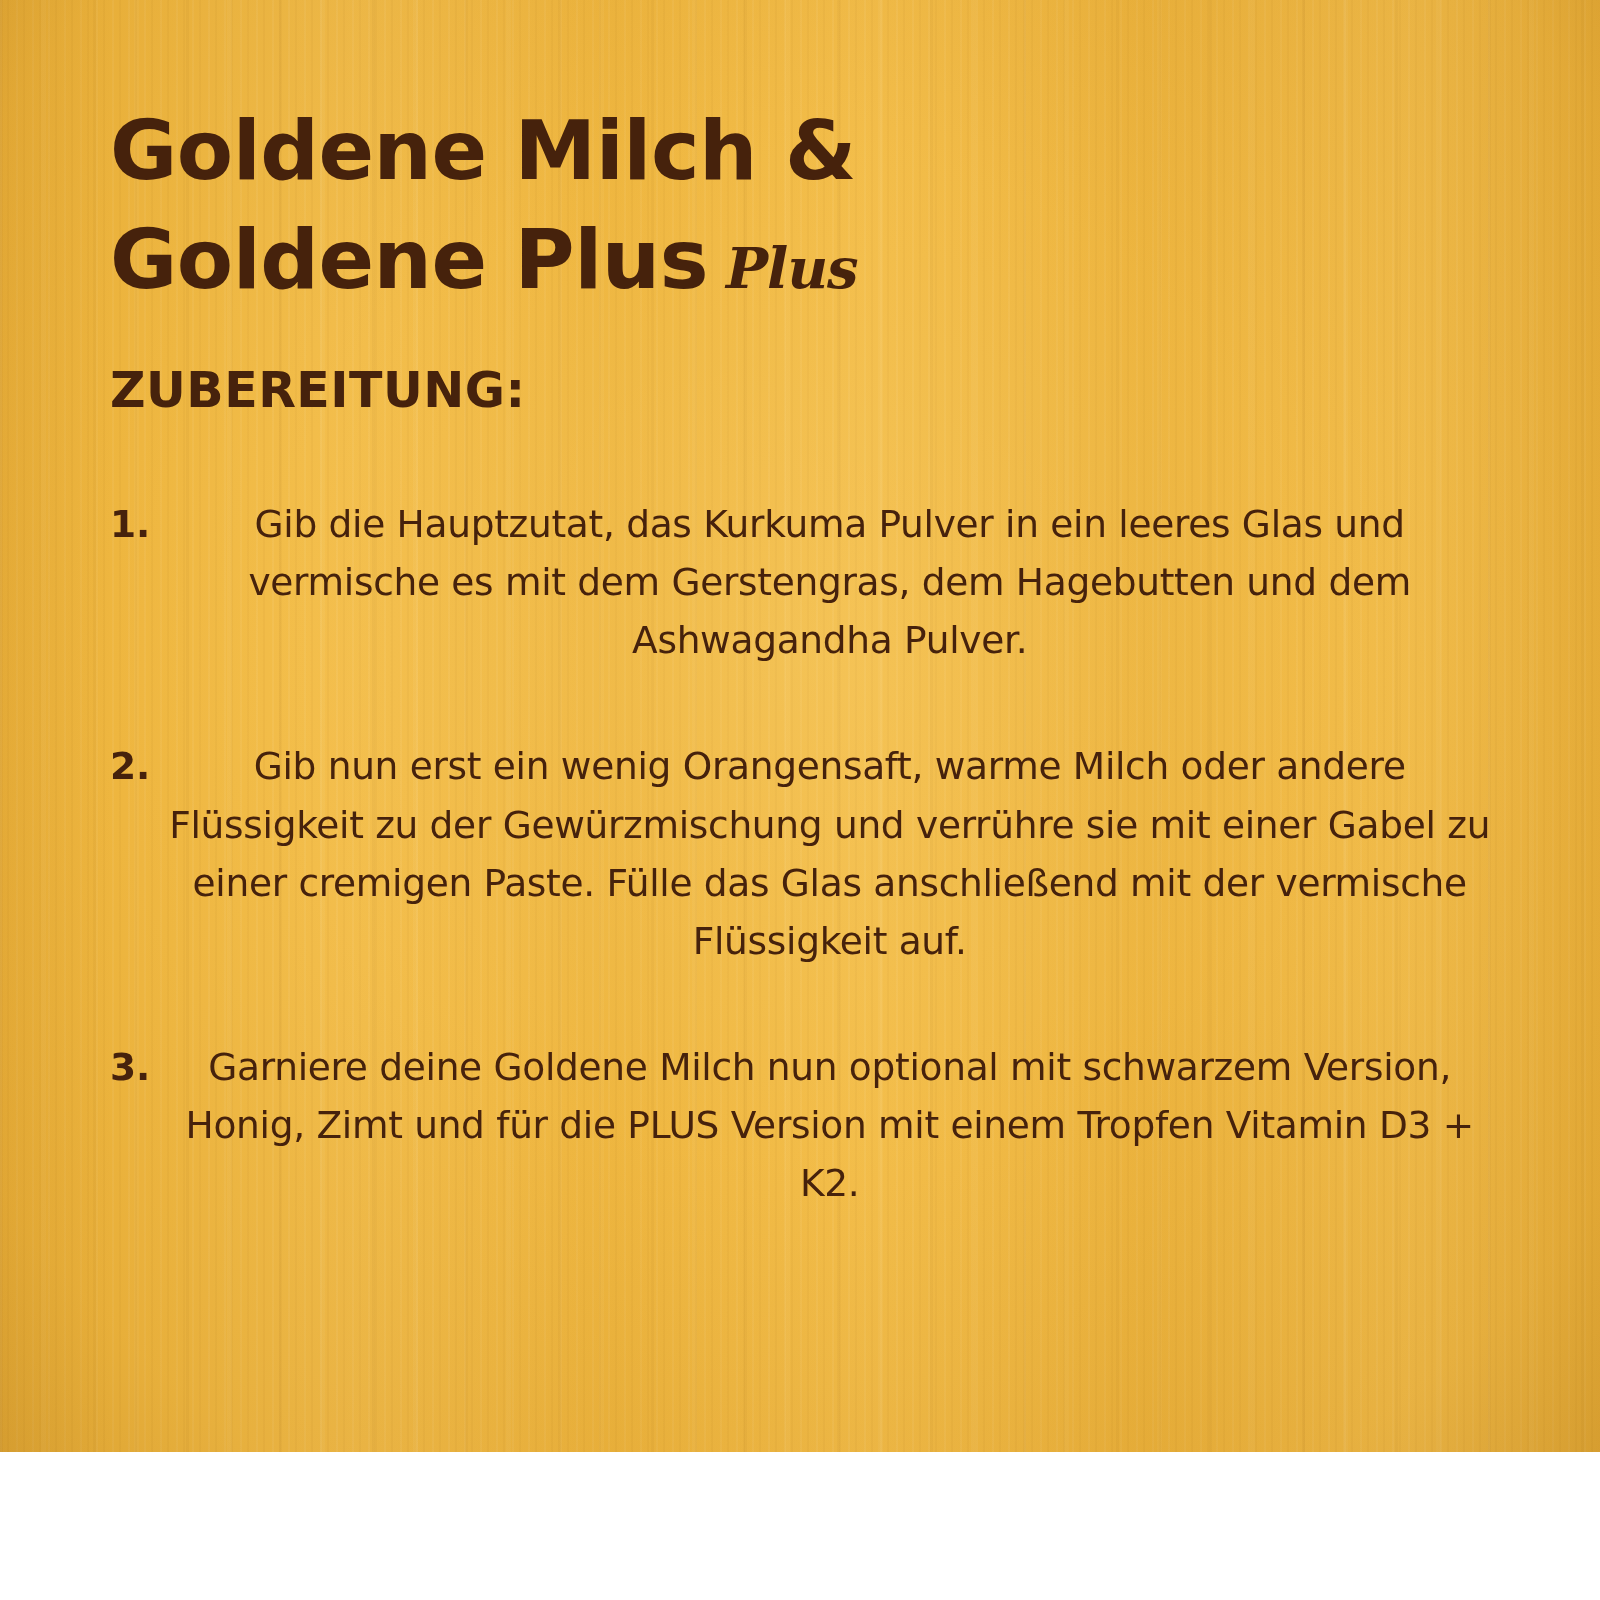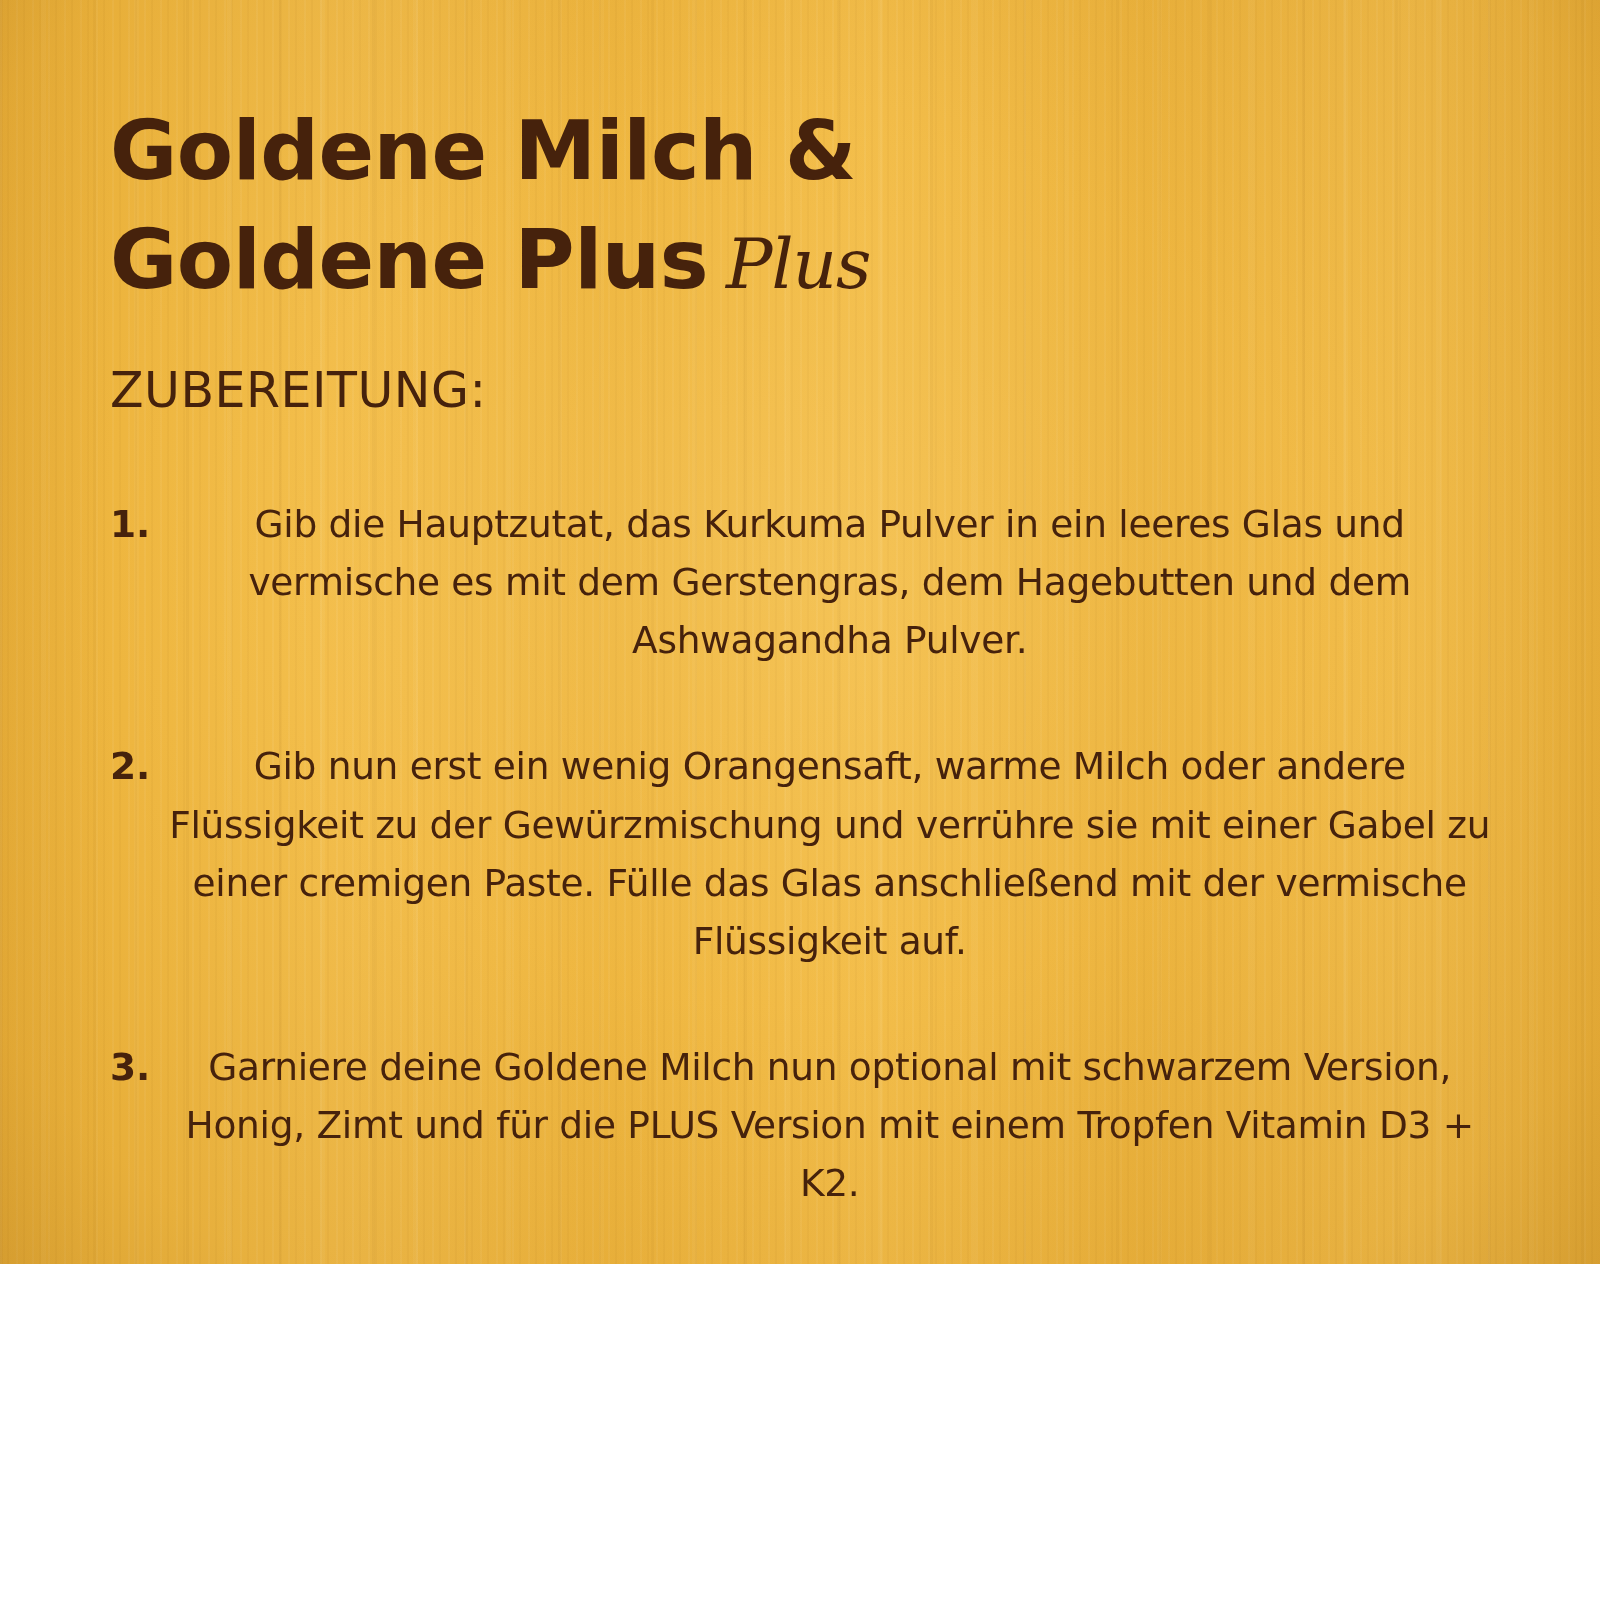--- a/index.html
+++ b/index.html
@@ -9,21 +9,21 @@
   body {
     width: 1600px;
     height: 1600px;
     overflow: hidden;
     font-family: "Liberation Sans", sans-serif;
   }
 
   .card {
     position: relative;
     width: 1600px;
-    height: 1264px;
+    height: 1452px;
     box-sizing: border-box;
     background-color: #f2b93f;
     overflow: hidden;
   }
 
   
   .grain {
     position: absolute;
     inset: 0;
     pointer-events: none;
@@ -94,29 +94,29 @@
     color: #46220c;
     margin: 0;
   }
   .title .line {
     display: block;
     white-space: nowrap;
   }
   .plus-script {
     font-family: "DejaVu Serif", serif;
     font-style: italic;
-    font-weight: normal;
-    font-size: 69px;
+    font-weight: bold;
+    font-size: 56px;
     letter-spacing: -1px;
     padding-left: 18px;
   }
 
   .section-label {
     font-family: "DejaVu Sans", sans-serif;
-    font-weight: normal;
+    font-weight: bold;
     font-size: 49px;
     letter-spacing: 0.5px;
     color: #46220c;
     margin: 48px 0 0 0;
   }
 
   .steps {
     margin-top: 76px;
   }
   .step {

